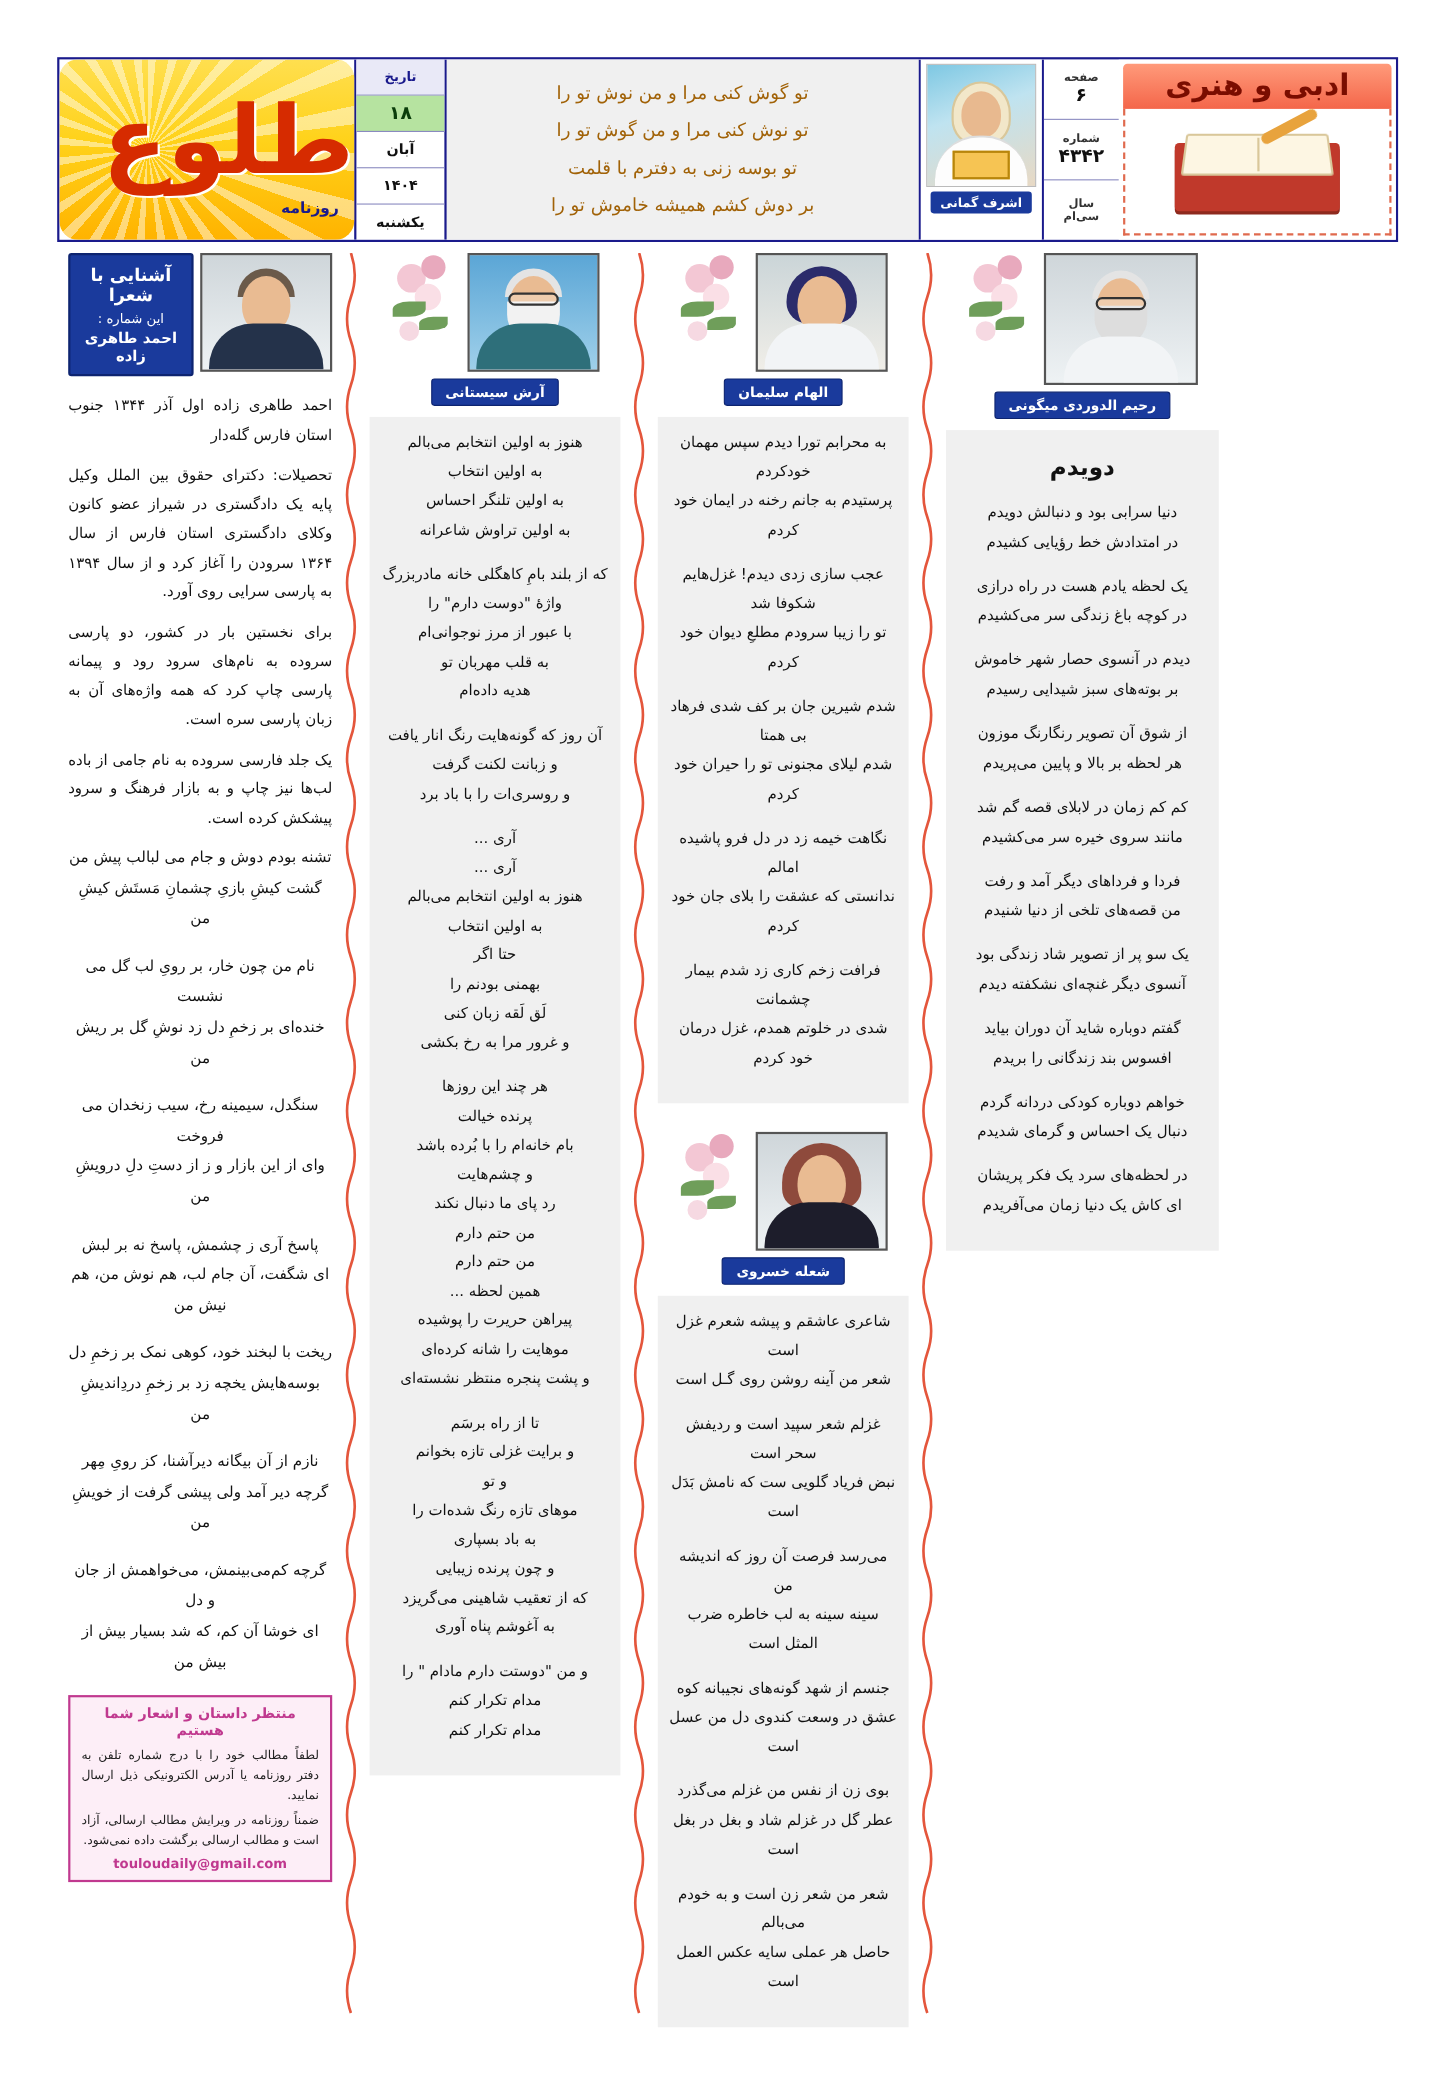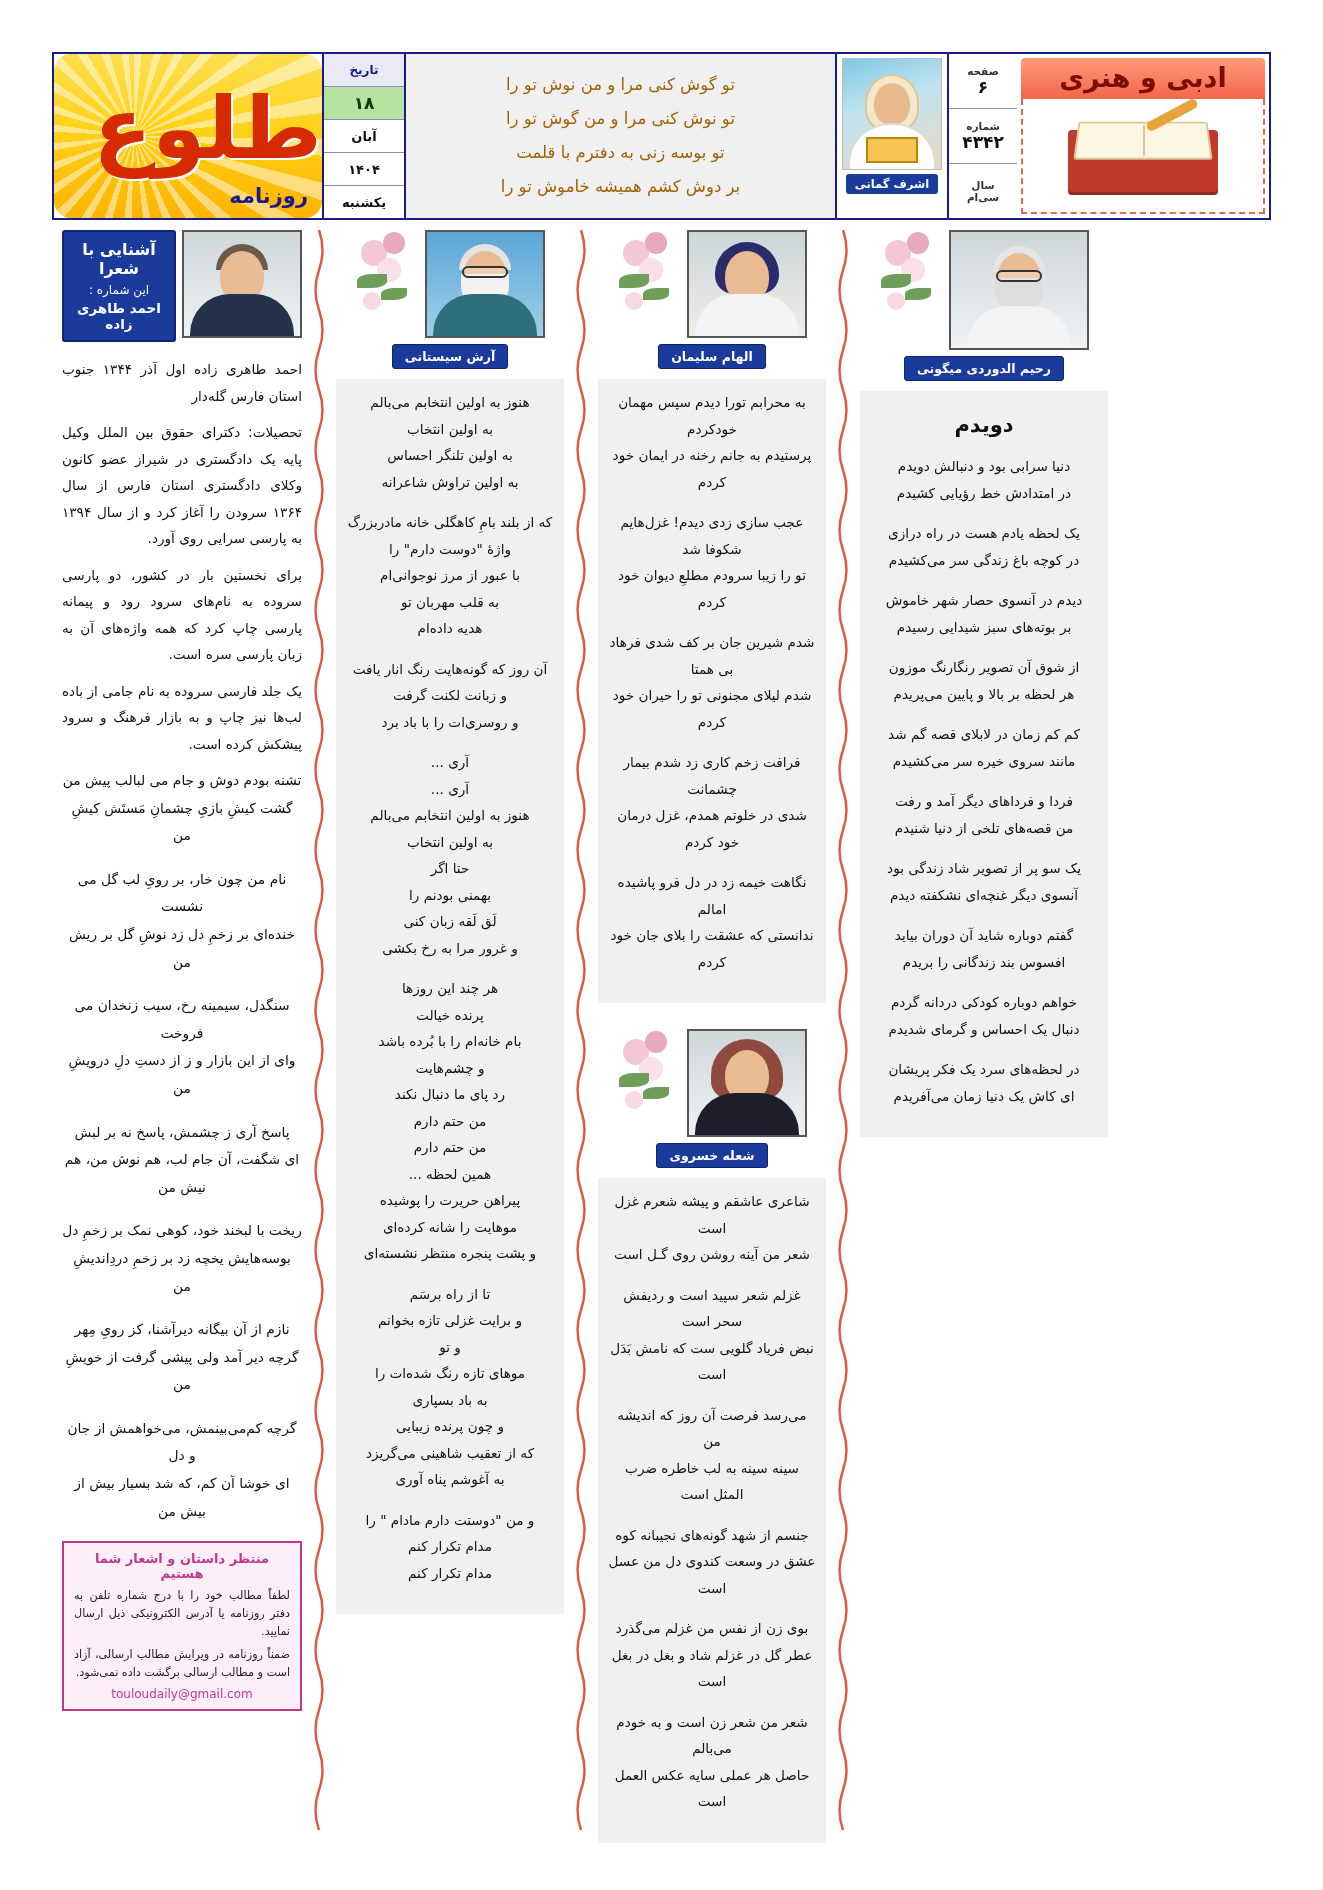--- a/index.html
+++ b/index.html
@@ -47,22 +47,22 @@
     font-size: 86px;
     font-weight: bold;
     color: #d62b00;
     text-shadow: 2px 2px 0 #fff;
     letter-spacing: -4px;
     line-height: 1;
     padding-bottom: 16px;
   }
   .logo-sub {
     position: absolute;
-    bottom: 10px; right: 14px;
-    font-size: 21px; font-weight: bold;
+    bottom: 20px; right: 14px;
+    font-size: 14px; font-weight: bold;
     color: #1a1a8c;
   }
   .date-box {
     width: 82px;
     border-left: 2px solid #1a1a8c;
     display: flex; flex-direction: column;
     text-align: center;
     font-size: 13px;
     color: #111;
   }
@@ -333,21 +333,21 @@
   }
   .notice h4 {
     margin: 0 0 6px 0; text-align: center;
     color: #c0398f; font-size: 13px; font-weight: bold;
   }
   .notice p {
     margin: 0 0 5px 0; font-size: 11.2px; line-height: 1.6; color: #222;
     text-align: justify; text-align-last: right;
   }
   .notice .mail {
-    text-align: center; color: #c0398f; font-weight: normal; font-size: 12px; direction: ltr;
+    text-align: center; color: #c0398f; font-weight: bold; font-size: 12px; direction: ltr;
   }
 </style>
 </head>
 <body>
 
 <div class="page">
 
   <div class="masthead">
 
     <div class="logo-box">
@@ -591,26 +591,26 @@
         </div>
         <div class="stanza">
           <div>عجب سازی زدی دیدم! غزل‌هایم شکوفا شد</div>
           <div>تو را زیبا  سرودم مطلعِ دیوان خود کردم</div>
         </div>
         <div class="stanza">
           <div>شدم شیرین جان بر کف شدی فرهاد بی همتا</div>
           <div>شدم لیلای  مجنونی تو را حیران خود کردم</div>
         </div>
         <div class="stanza">
+          <div>نگاهت خیمه زد در دل  فرو پاشیده امالم</div>
+          <div>ندانستی که عشقت را بلای جان خود کردم</div>
+        </div>
+        <div class="stanza">
           <div>فرافت زخم  کاری زد شدم بیمار چشمانت</div>
           <div>شدی در خلوتم همدم، غزل درمان خود کردم</div>
-        </div>
-        <div class="stanza">
-          <div>نگاهت خیمه زد در دل  فرو پاشیده امالم</div>
-          <div>ندانستی که عشقت را بلای جان خود کردم</div>
         </div>
       </div>
 
       <div class="portrait-row" style="margin-top:26px">
         <div class="flower">
           <span class="pet" style="width:26px;height:26px;background:#f3c7d4;left:6px;top:10px"></span>
           <span class="pet" style="width:22px;height:22px;background:#e8a9bd;left:28px;top:2px"></span>
           <span class="pet" style="width:24px;height:24px;background:#fadfe6;left:22px;top:28px"></span>
           <span class="leaf" style="width:30px;height:14px;left:2px;top:44px"></span>
           <span class="leaf" style="width:26px;height:12px;left:26px;top:58px"></span>

